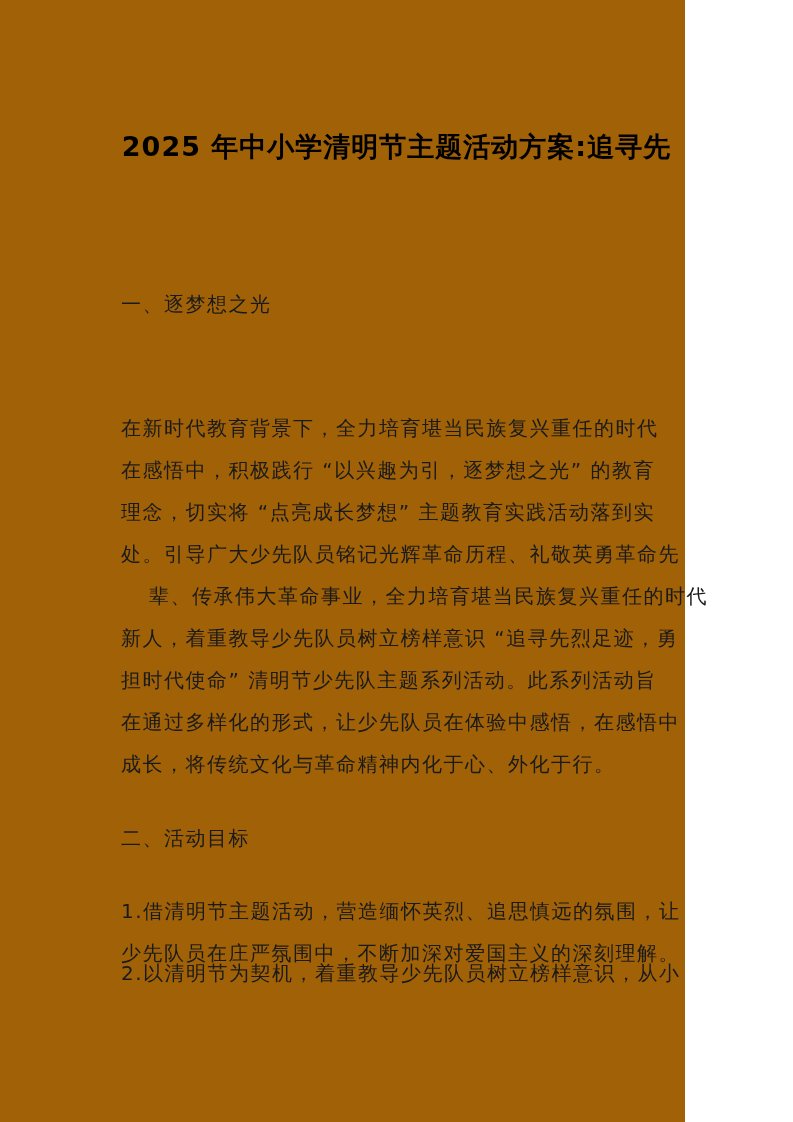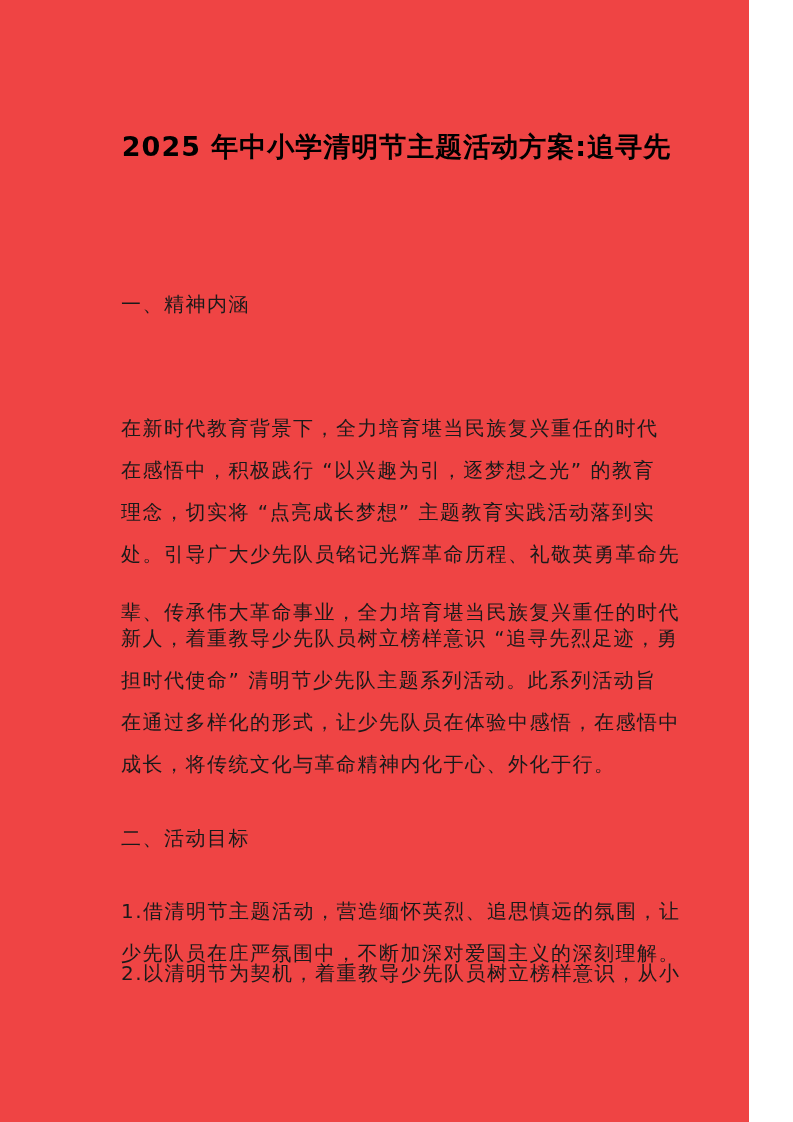--- a/index.html
+++ b/index.html
@@ -11,22 +11,22 @@
       width: 793px;
       height: 1122px;
       position: relative;
       overflow: hidden;
       font-family: "DejaVu Sans", sans-serif;
       color: #111111;
     }
     .page {
       position: absolute;
       left: 0; top: 0;
-      width: 749px; height: 1122px;
-      background: #ef4444;
+      width: 685px; height: 1122px;
+      background: #a16207;
     }
     .title {
       position: absolute;
       left: 110px;
       width: 573px;
       top: 122px;
       text-align: center;
       font-size: 27px;
       line-height: 50px;
       font-weight: bold;
@@ -45,28 +45,28 @@
   </style>
 </head>
 <body>
 
 <div class="page">
 
   <div class="title">
     <div>2025 年中小学清明节主题活动方案:追寻先</div>
   </div>
 
-  <div class="line" style="top:284px;">一、精神内涵</div>
+  <div class="line" style="top:284px;">一、逐梦想之光</div>
 
   <div>
     <div class="line" style="top:408px;">在新时代教育背景下，全力培育堪当民族复兴重任的时代</div>
     <div class="line" style="top:450px;">在感悟中，积极践行 “以兴趣为引，逐梦想之光” 的教育</div>
     <div class="line" style="top:492px;">理念，切实将 “点亮成长梦想” 主题教育实践活动落到实</div>
     <div class="line" style="top:534px;">处。引导广大少先队员铭记光辉革命历程、礼敬英勇革命先</div>
-    <div class="line" style="top:592px;">辈、传承伟大革命事业，全力培育堪当民族复兴重任的时代</div>
+    <div class="line" style="top:576px;margin-left:28px;">辈、传承伟大革命事业，全力培育堪当民族复兴重任的时代</div>
     <div class="line" style="top:618px;">新人，着重教导少先队员树立榜样意识 “追寻先烈足迹，勇</div>
     <div class="line" style="top:660px;text-align:right;">担时代使命” 清明节少先队主题系列活动。此系列活动旨</div>
     <div class="line" style="top:702px;">在通过多样化的形式，让少先队员在体验中感悟，在感悟中</div>
     <div class="line" style="top:744px;">成长，将传统文化与革命精神内化于心、外化于行。</div>
   </div>
 
   <div class="line" style="top:818px;">二、活动目标</div>
 
   <div>
     <div class="line" style="top:891px;">1.借清明节主题活动，营造缅怀英烈、追思慎远的氛围，让</div>

